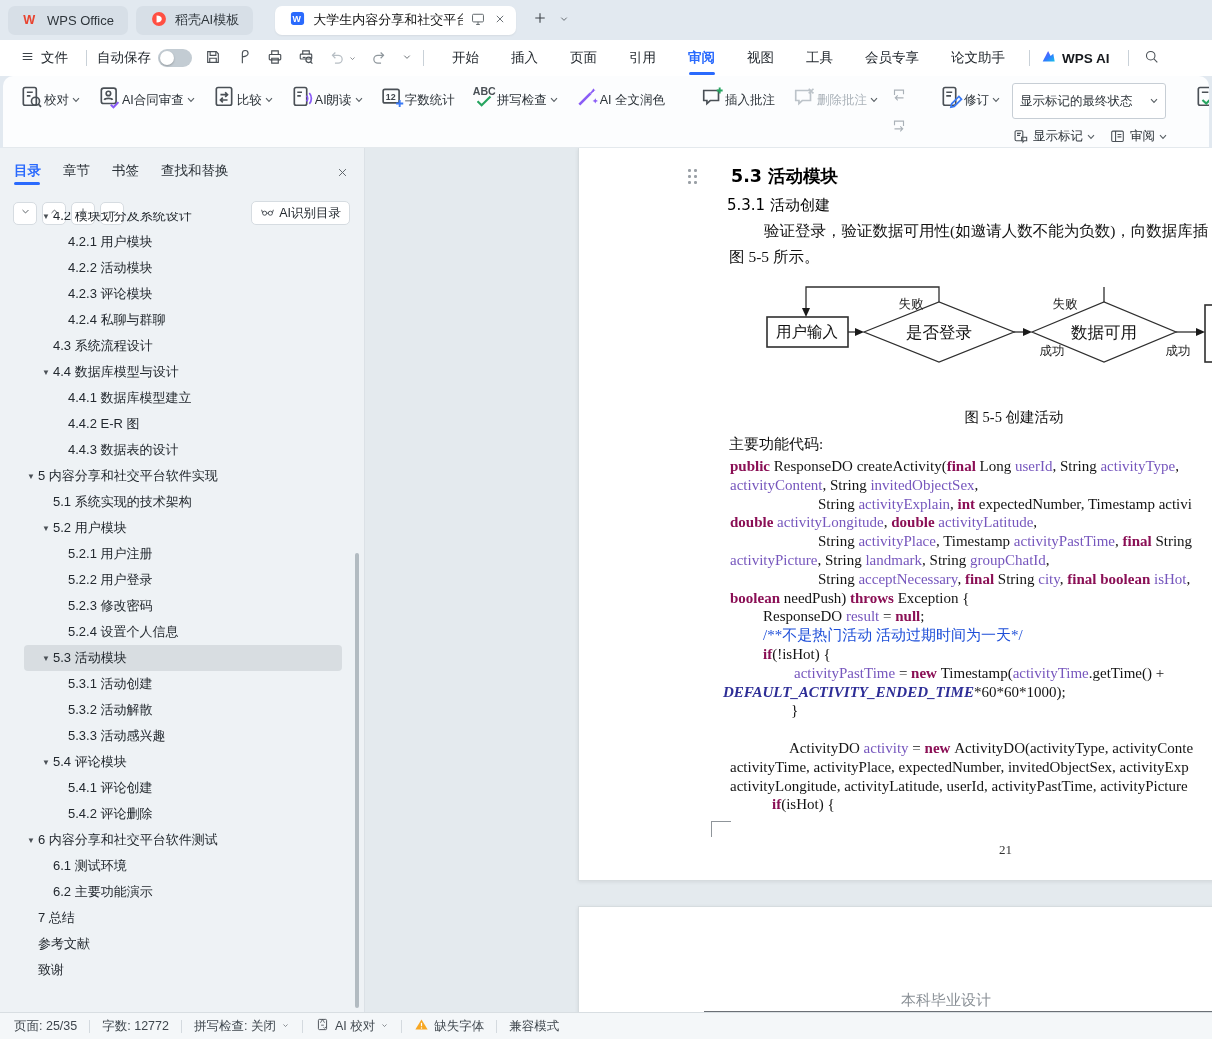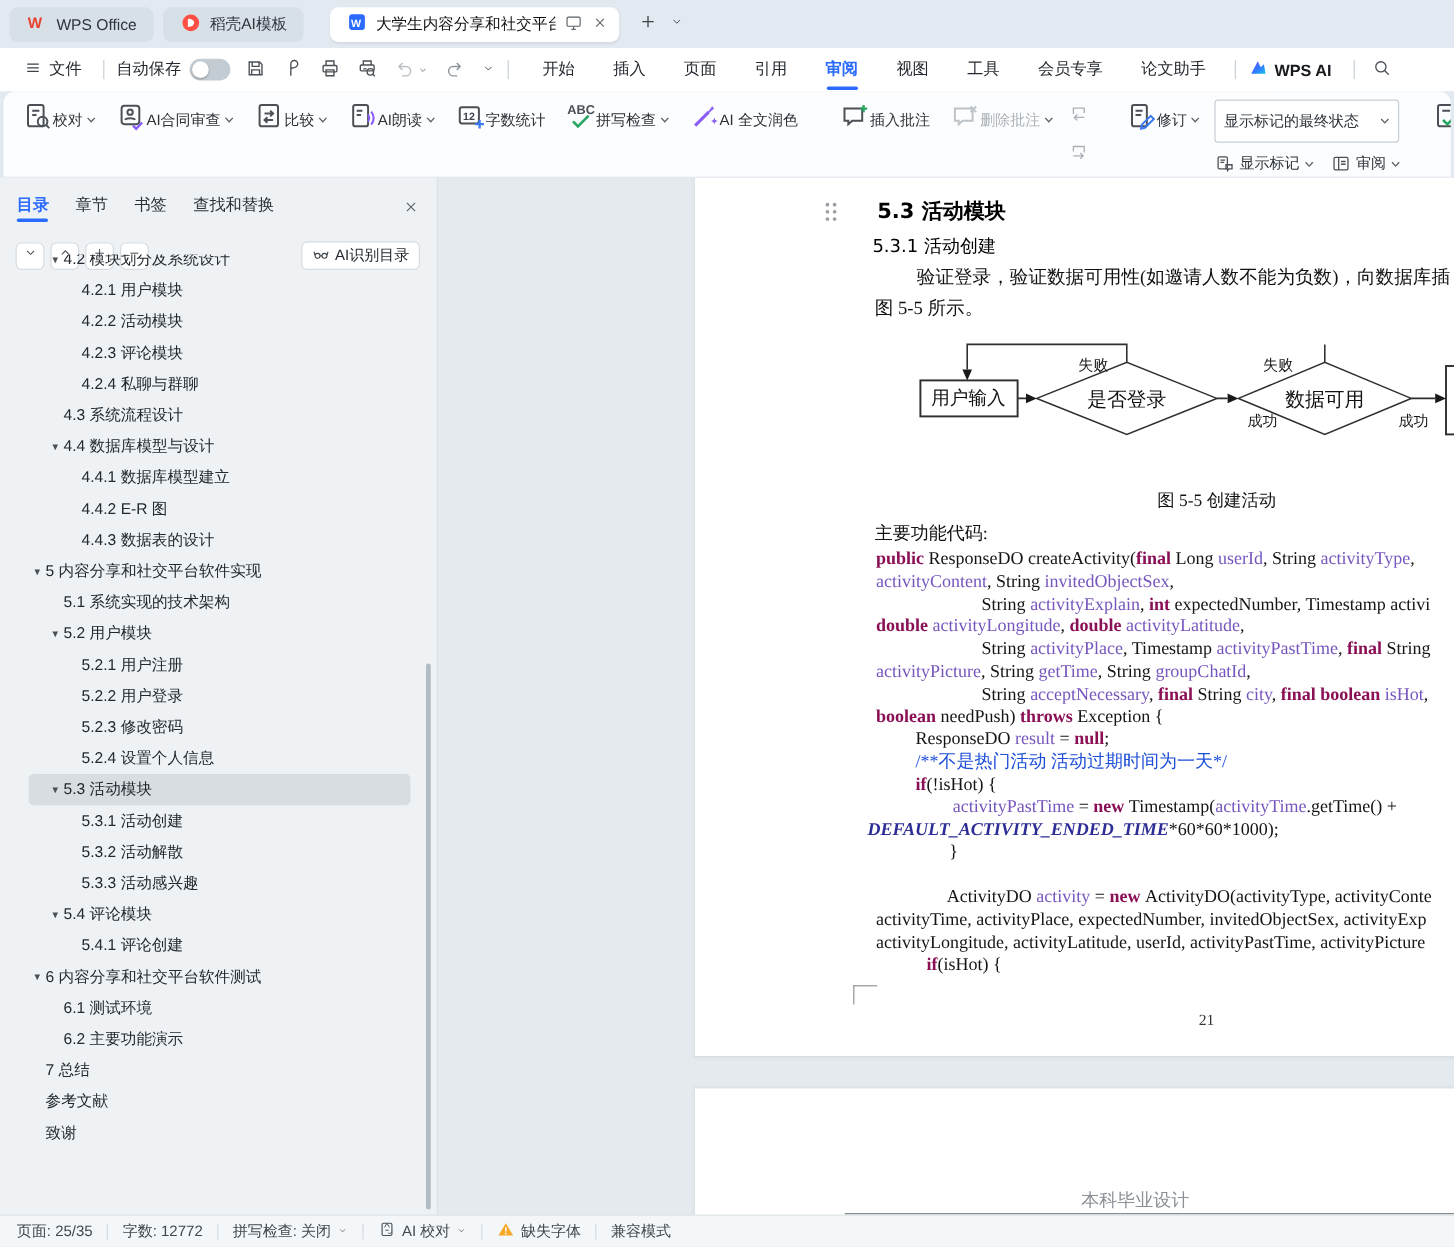--- a/index.html
+++ b/index.html
@@ -736,20 +736,24 @@
           <span class="toc-label">5.3.3 活动感兴趣</span>
         </div>
         <div class="toc-row" style="padding-left: 15px;">
           <span class="toc-arrow">▼</span>
           <span class="toc-label">5.4 评论模块</span>
         </div>
         <div class="toc-row" style="padding-left: 30px;">
           <span class="toc-arrow"></span>
           <span class="toc-label">5.4.1 评论创建</span>
         </div>
+        <div class="toc-row" style="padding-left: 30px;">
+          <span class="toc-arrow"></span>
+          <span class="toc-label">5.4.2 评论删除</span>
+        </div>
         <div class="toc-row" style="padding-left: 0px;">
           <span class="toc-arrow">▼</span>
           <span class="toc-label">6 内容分享和社交平台软件测试</span>
         </div>
         <div class="toc-row" style="padding-left: 15px;">
           <span class="toc-arrow"></span>
           <span class="toc-label">6.1 测试环境</span>
         </div>
         <div class="toc-row" style="padding-left: 15px;">
           <span class="toc-arrow"></span>
@@ -819,21 +823,21 @@
       </svg>
 
       <div class="doc-caption serif">图 5-5 创建活动</div>
       <div class="code-intro serif">主要功能代码:</div>
       <div class="code-block">
           <div class="code-line" style="padding-left: 151px;"><span class="tk-k">public </span><span class="tk-p">ResponseDO createActivity(</span><span class="tk-k">final </span><span class="tk-p">Long </span><span class="tk-i">userId</span><span class="tk-p">, String </span><span class="tk-i">activityType</span><span class="tk-p">,</span></div>
           <div class="code-line" style="padding-left: 151px;"><span class="tk-i">activityContent</span><span class="tk-p">, String </span><span class="tk-i">invitedObjectSex</span><span class="tk-p">,</span></div>
           <div class="code-line" style="padding-left: 239px;"><span class="tk-p">String </span><span class="tk-i">activityExplain</span><span class="tk-p">, </span><span class="tk-k">int</span><span class="tk-p"> expectedNumber, Timestamp activi</span></div>
           <div class="code-line" style="padding-left: 151px;"><span class="tk-k">double </span><span class="tk-i">activityLongitude</span><span class="tk-p">, </span><span class="tk-k">double </span><span class="tk-i">activityLatitude</span><span class="tk-p">,</span></div>
           <div class="code-line" style="padding-left: 239px;"><span class="tk-p">String </span><span class="tk-i">activityPlace</span><span class="tk-p">, Timestamp </span><span class="tk-i">activityPastTime</span><span class="tk-p">, </span><span class="tk-k">final </span><span class="tk-p">String</span></div>
-          <div class="code-line" style="padding-left: 151px;"><span class="tk-i">activityPicture</span><span class="tk-p">, String </span><span class="tk-i">getTime</span><span class="tk-p">, String </span><span class="tk-i">groupChatId</span><span class="tk-p">,</span></div>
+          <div class="code-line" style="padding-left: 151px;"><span class="tk-i">activityPicture</span><span class="tk-p">, String </span><span class="tk-i">landmark</span><span class="tk-p">, String </span><span class="tk-i">groupChatId</span><span class="tk-p">,</span></div>
           <div class="code-line" style="padding-left: 239px;"><span class="tk-p">String </span><span class="tk-i">acceptNecessary</span><span class="tk-p">, </span><span class="tk-k">final </span><span class="tk-p">String </span><span class="tk-i">city</span><span class="tk-p">, </span><span class="tk-k">final boolean </span><span class="tk-i">isHot</span><span class="tk-p">,</span></div>
           <div class="code-line" style="padding-left: 151px;"><span class="tk-k">boolean </span><span class="tk-p">needPush)      </span><span class="tk-k">throws </span><span class="tk-p">Exception {</span></div>
           <div class="code-line" style="padding-left: 184px;"><span class="tk-p">ResponseDO </span><span class="tk-i">result</span><span class="tk-p"> = </span><span class="tk-k">null</span><span class="tk-p">;</span></div>
           <div class="code-line" style="padding-left: 184px;"><span class="tk-c">/**不是热门活动 活动过期时间为一天*/</span></div>
           <div class="code-line" style="padding-left: 184px;"><span class="tk-k">if</span><span class="tk-p">(!isHot) {</span></div>
           <div class="code-line" style="padding-left: 215px;"><span class="tk-i">activityPastTime</span><span class="tk-p"> = </span><span class="tk-k">new </span><span class="tk-p">Timestamp(</span><span class="tk-i">activityTime</span><span class="tk-p">.getTime() +</span></div>
           <div class="code-line" style="padding-left: 144px;"><span class="tk-s">DEFAULT_ACTIVITY_ENDED_TIME</span><span class="tk-p">*60*60*1000);</span></div>
           <div class="code-line" style="padding-left: 212px;"><span class="tk-p">}</span></div>
           <div class="code-line" style="padding-left: 0px;"></div>
           <div class="code-line" style="padding-left: 210px;"><span class="tk-p">ActivityDO </span><span class="tk-i">activity</span><span class="tk-p"> = </span><span class="tk-k">new </span><span class="tk-p">ActivityDO(activityType, activityConte</span></div>

